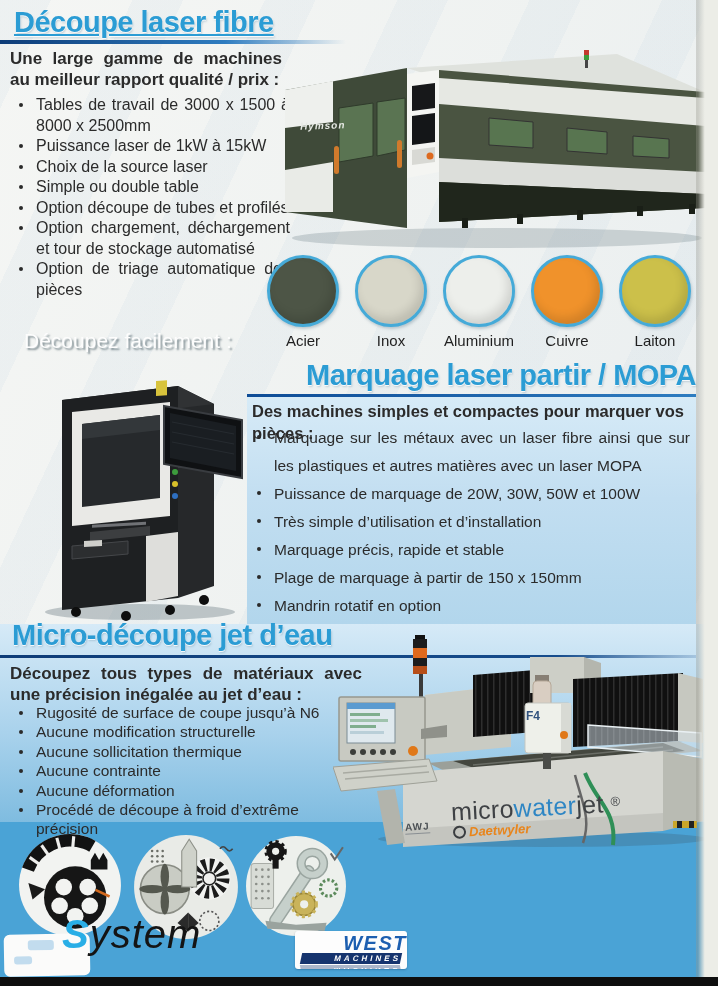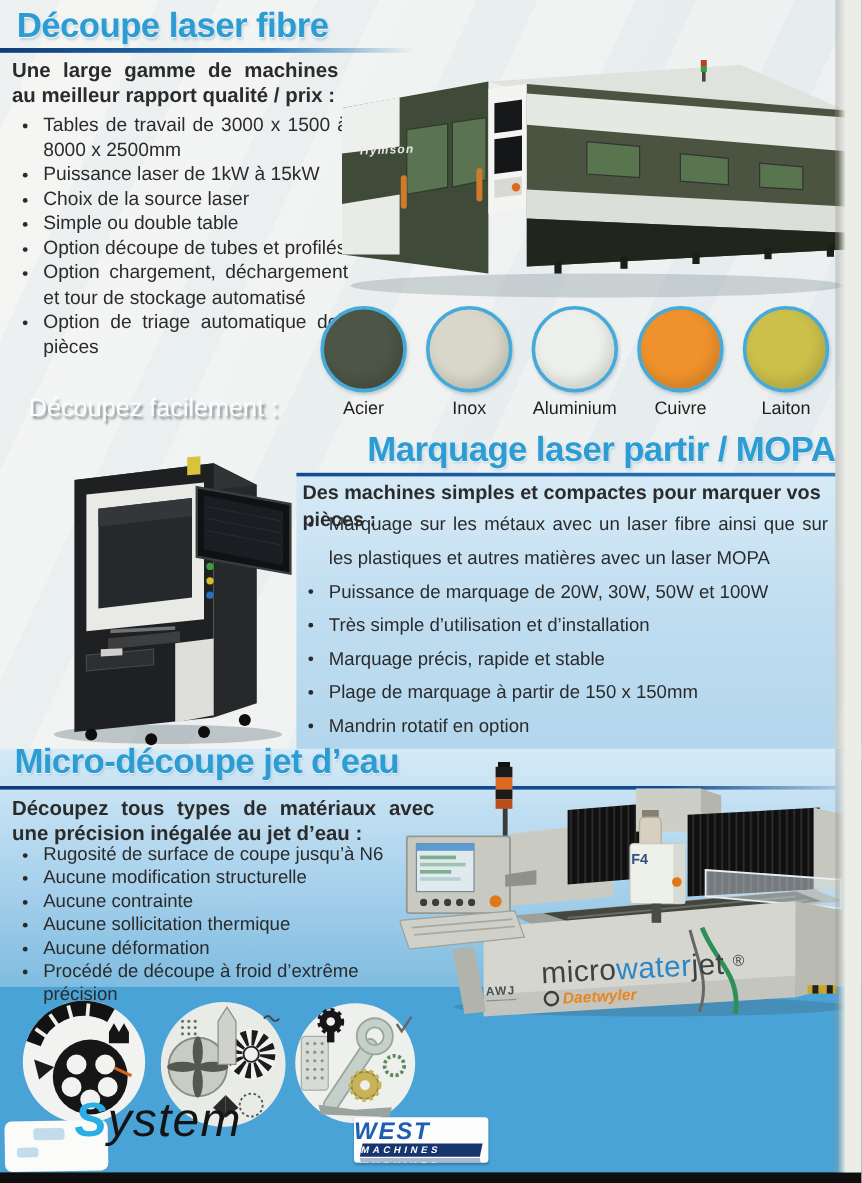--- a/index.html
+++ b/index.html
@@ -58,39 +58,39 @@
   .f4{font-size:12px;font-weight:bold;color:#31527e;}
   .hym{font-size:10px;font-style:italic;font-weight:bold;color:#e6e9e4;transform:rotate(-2deg);letter-spacing:1px;}
   
   .erase-patch{left:4px;top:934px;width:86px;height:42px;background:#fbfbfa;border-radius:6px;
     transform:rotate(-1deg);}
   .erase-patch .smudge{position:absolute;background:rgba(110,175,220,0.4);border-radius:3px;}
   .system{left:62px;top:912px;font-size:40px;font-style:italic;font-weight:500;letter-spacing:1px;
     color:#141414;white-space:nowrap;}
   .system .s{color:#29aee6;font-weight:bold;}
   .west-box{left:295px;top:931px;width:112px;height:38px;background:#fdfdfd;border-radius:3px;
-    text-align:left;overflow:hidden;box-shadow:0 1px 2px rgba(0,40,80,0.3);}
+    text-align:right;overflow:hidden;box-shadow:0 1px 2px rgba(0,40,80,0.3);}
   .west-top{font-size:20px;line-height:20px;font-weight:bold;font-style:italic;color:#1d5fb0;
     letter-spacing:1.5px;margin-top:2px;}
   .west-band{margin:0 6px;background:#16346e;color:#fff;font-size:8px;font-weight:bold;
     letter-spacing:3px;line-height:11px;transform:skewX(-12deg);}
   .west-refl{margin:1px 6px 0;background:#16346e;color:#fff;font-size:8px;font-weight:bold;
     letter-spacing:3px;line-height:11px;transform:skewX(12deg) scaleY(-1);opacity:0.35;}
 </style>
 </head>
 <body>
 
 <div id="page">
 
   <div class="abs bg-top"></div>
   <div class="abs bg-mid"></div>
   <div class="abs bg-band"></div>
   <div class="abs bg-blackbar"></div>
 
-  <div class="abs sec-title" style="left:14px;top:5px;">Découpe laser fibre</div>
+  <div class="abs sec-title" style="left:14px;top:5px;text-decoration:underline;">Découpe laser fibre</div>
   <div class="abs rule rule1"></div>
 
   <div class="abs intro" style="left:10px;top:48px;width:272px;font-size:17px;line-height:21px;">Une large gamme de machines au meilleur rapport qualité / prix :</div>
 
   <div class="abs" style="left:10px;top:95px;width:280px;font-size:16px;line-height:20.5px;">
     <div class="b"><span>Tables de travail de 3000 x 1500 à 8000 x 2500mm</span></div>
     <div class="b nojust"><span>Puissance laser de 1kW à 15kW</span></div>
     <div class="b nojust"><span>Choix de la source laser</span></div>
     <div class="b nojust"><span>Simple ou double table</span></div>
     <div class="b nojust"><span>Option découpe de tubes et profilés</span></div>
@@ -222,22 +222,22 @@
   </div>
 
   <div class="abs sec-title" style="left:12px;top:618px;">Micro-découpe jet d’eau</div>
   <div class="abs rule rule3"></div>
 
   <div class="abs intro" style="left:10px;top:663px;width:352px;font-size:17px;line-height:21px;">Découpez tous types de matériaux avec une précision inégalée au jet d’eau :</div>
 
   <div class="abs list3" style="left:10px;top:703px;width:352px;font-size:15.5px;line-height:19.4px;">
     <div class="b nojust"><span>Rugosité de surface de coupe jusqu’à N6</span></div>
     <div class="b nojust"><span>Aucune modification structurelle</span></div>
+    <div class="b nojust"><span>Aucune sollicitation thermique</span></div>
     <div class="b nojust"><span>Aucune contrainte</span></div>
-    <div class="b nojust"><span>Aucune sollicitation thermique</span></div>
     <div class="b nojust"><span>Aucune déformation</span></div>
     <div class="b nojust"><span>Procédé de découpe à froid d’extrême précision</span></div>
   </div>
 
   <div class="abs" style="left:333px;top:633px;width:374px;height:215px;">
     <svg viewBox="0 0 374 215" width="374" height="215">
       <defs>
         <pattern id="bellows" width="6" height="10" patternUnits="userSpaceOnUse">
           <rect width="6" height="10" fill="#101010"></rect>
           <rect x="4" width="1.5" height="10" fill="#2e2e2e"></rect>

